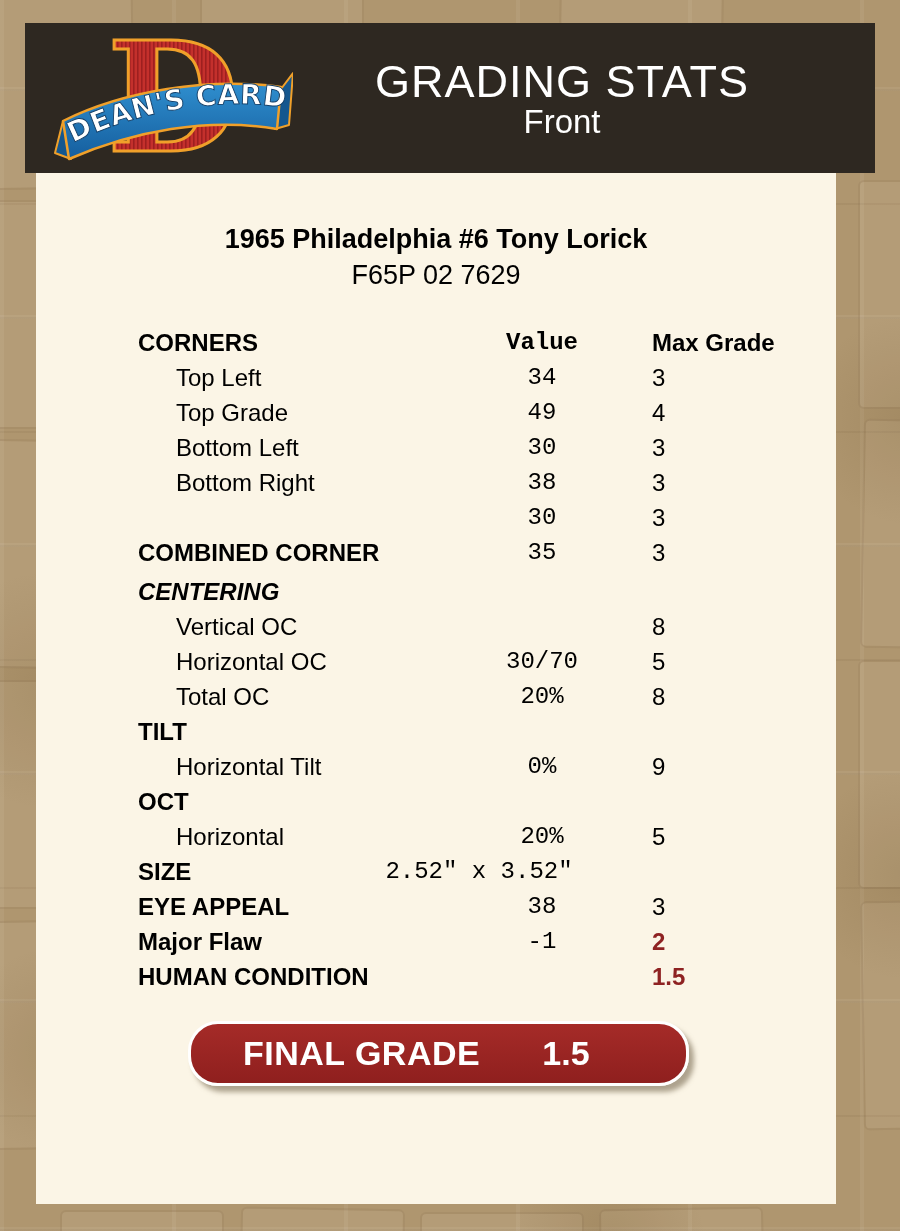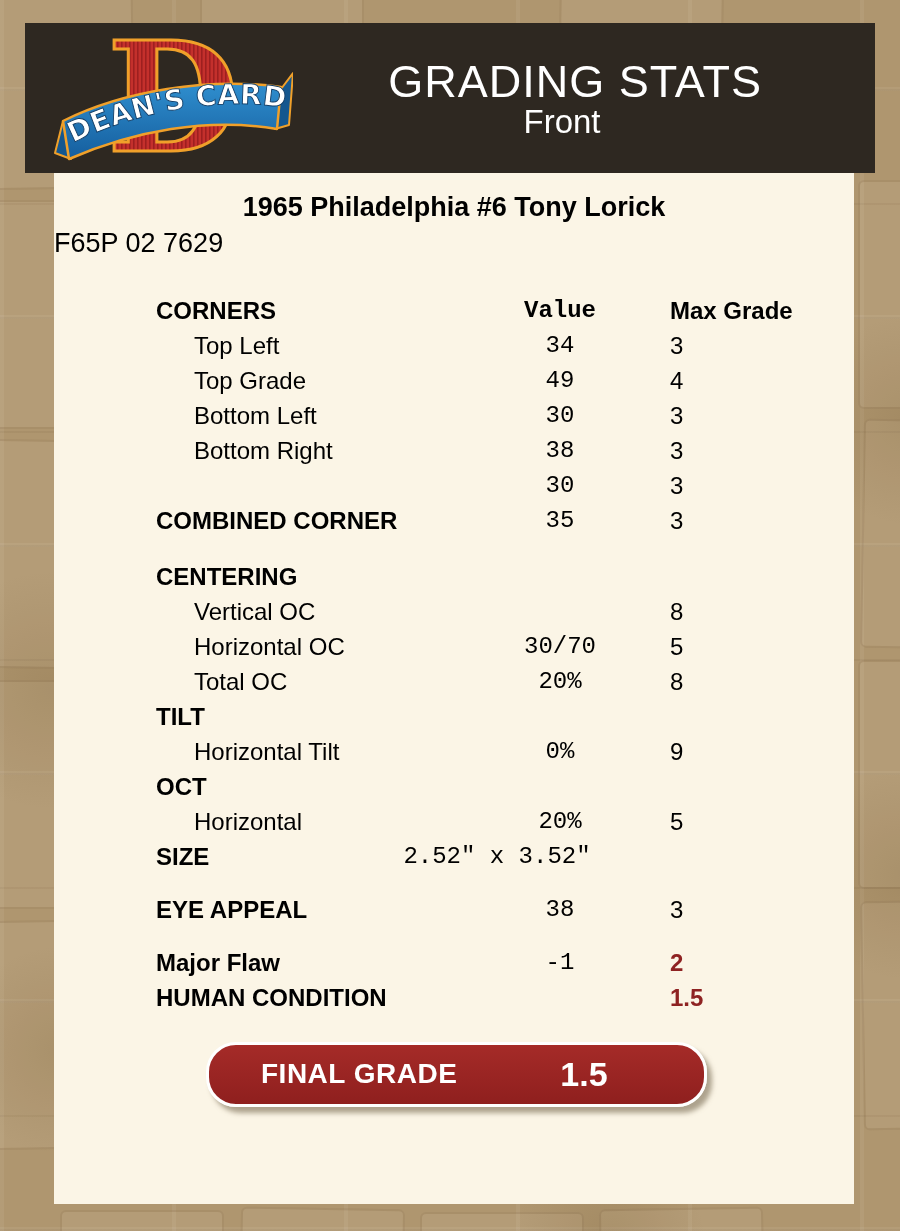--- a/index.html
+++ b/index.html
@@ -25,55 +25,55 @@
     border:2px solid rgba(90,65,30,0.14);
     pointer-events:none;
   }
   .header {
     position:absolute; left:25px; top:23px; width:850px; height:150px;
     background:#2E2821;
   }
   .logo { position:absolute; left:28px; top:6px; width:240px; height:140px; }
   .header-title {
     position:absolute; left:337px; top:36px; width:400px;
-    text-align:right; color:#FFFFFF; font-size:45px; line-height:46px;
+    text-align:center; color:#FFFFFF; font-size:45px; line-height:46px;
     letter-spacing:1px; white-space:nowrap;
   }
   .header-subtitle {
     position:absolute; left:337px; top:80px; width:400px;
     text-align:center; color:#FFFFFF; font-size:33px; line-height:38px;
   }
   .panel {
-    position:absolute; left:54px; top:173px; width:800px; height:1031px;
-    background:#FBF5E6; box-sizing:border-box; padding-top:16px;
+    position:absolute; left:36px; top:173px; width:800px; height:1031px;
+    background:#FBF5E6; box-sizing:border-box; padding-top:48px;
     color:#000;
   }
   .card-title  { text-align:center; font-size:27px; font-weight:bold; line-height:36px; }
-  .card-serial { text-align:left; font-size:27px; line-height:36px; }
+  .card-serial { text-align:center; font-size:27px; line-height:36px; }
   .grading-table { margin-top:32px; position:relative; }
   .row { position:relative; height:35px; font-size:24px; line-height:35px; }
-  .row.gap16 { margin-top:21px; }
-  .row.gap18 { margin-top:18px; }
+  .row.gap16 { margin-top:4px;font-style:italic; }
+  .row.gap18 { }
   .label { position:absolute; left:102px; white-space:nowrap; }
   .label.indent { left:140px; }
   .bold { font-weight:bold; }
   .val { position:absolute; left:380px; width:252px; text-align:center; white-space:nowrap;font-family:Liberation Mono, monospace; }
   .size-row .val { left:280px; width:326px; }
   .max { position:absolute; left:616px; width:120px; text-align:left; white-space:nowrap; }
   .red { color:#8E2222; font-weight:bold; }
   .final-grade {
     position:relative; margin:27px 0 0 152px;
     width:501px; height:65px; box-sizing:border-box;
     background:linear-gradient(180deg,#A52B28 0%, #8F1F1E 100%);
     border:3px solid #FFFFFF; border-radius:30px;
     box-shadow:5px 6px 5px rgba(110,95,70,0.55);
   }
   .fg-label {
     position:absolute; left:52px; top:0; line-height:58px;
-    color:#FFFFFF; font-size:28px; font-weight:bold; letter-spacing:0.5px; white-space:nowrap;
+    color:#FFFFFF; font-size:34px; font-weight:bold; letter-spacing:0.5px; white-space:nowrap;
   }
   .fg-value {
     position:absolute; left:315px; width:120px; top:0; line-height:58px; text-align:center;
     color:#FFFFFF; font-size:34px; font-weight:bold;
   }
 </style>
 </head>
 <body>
 
 <div class="page">

